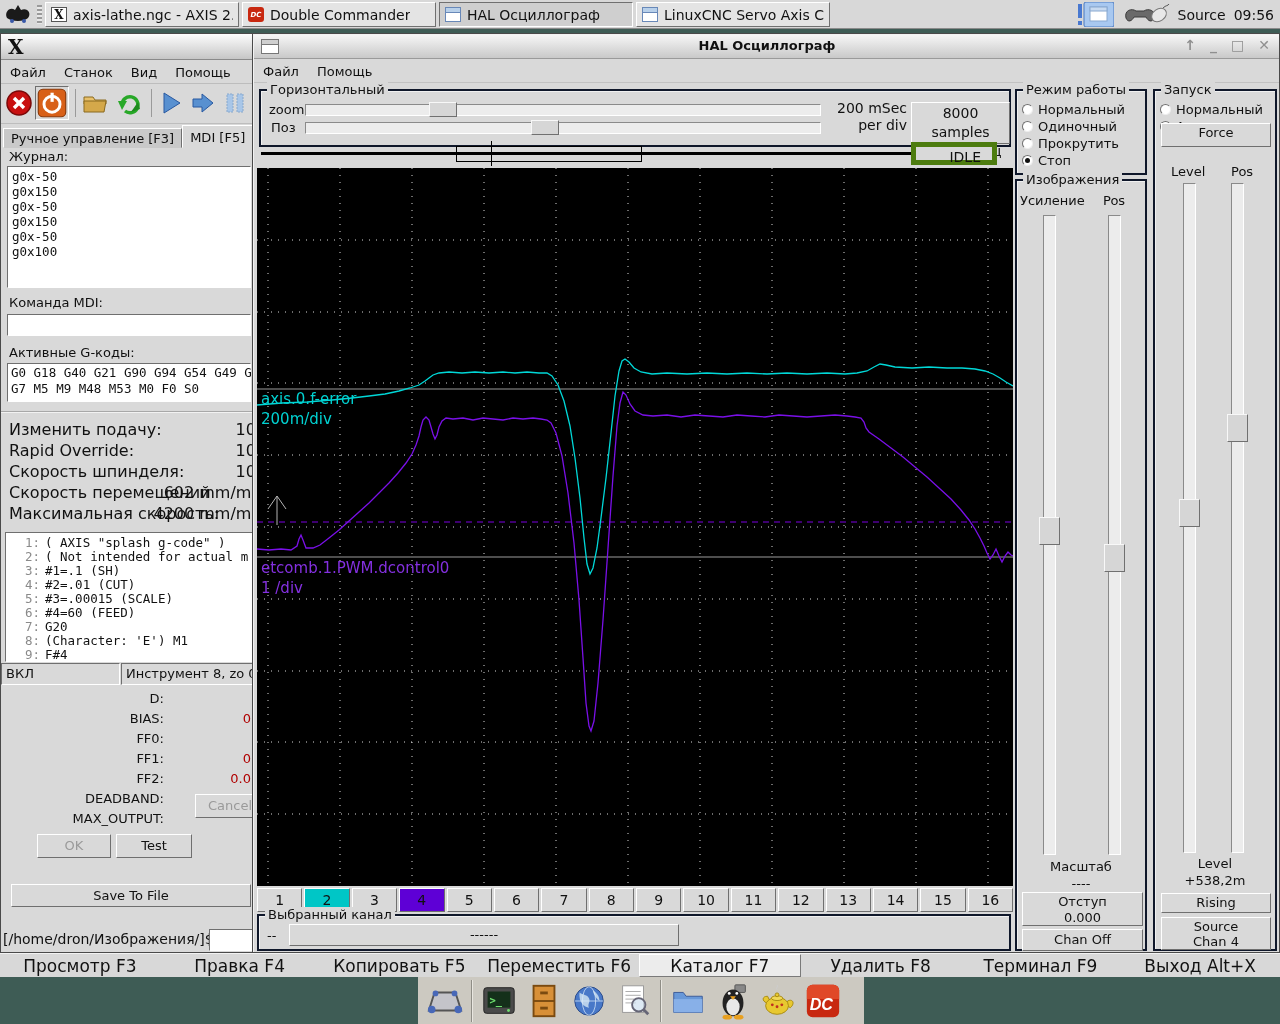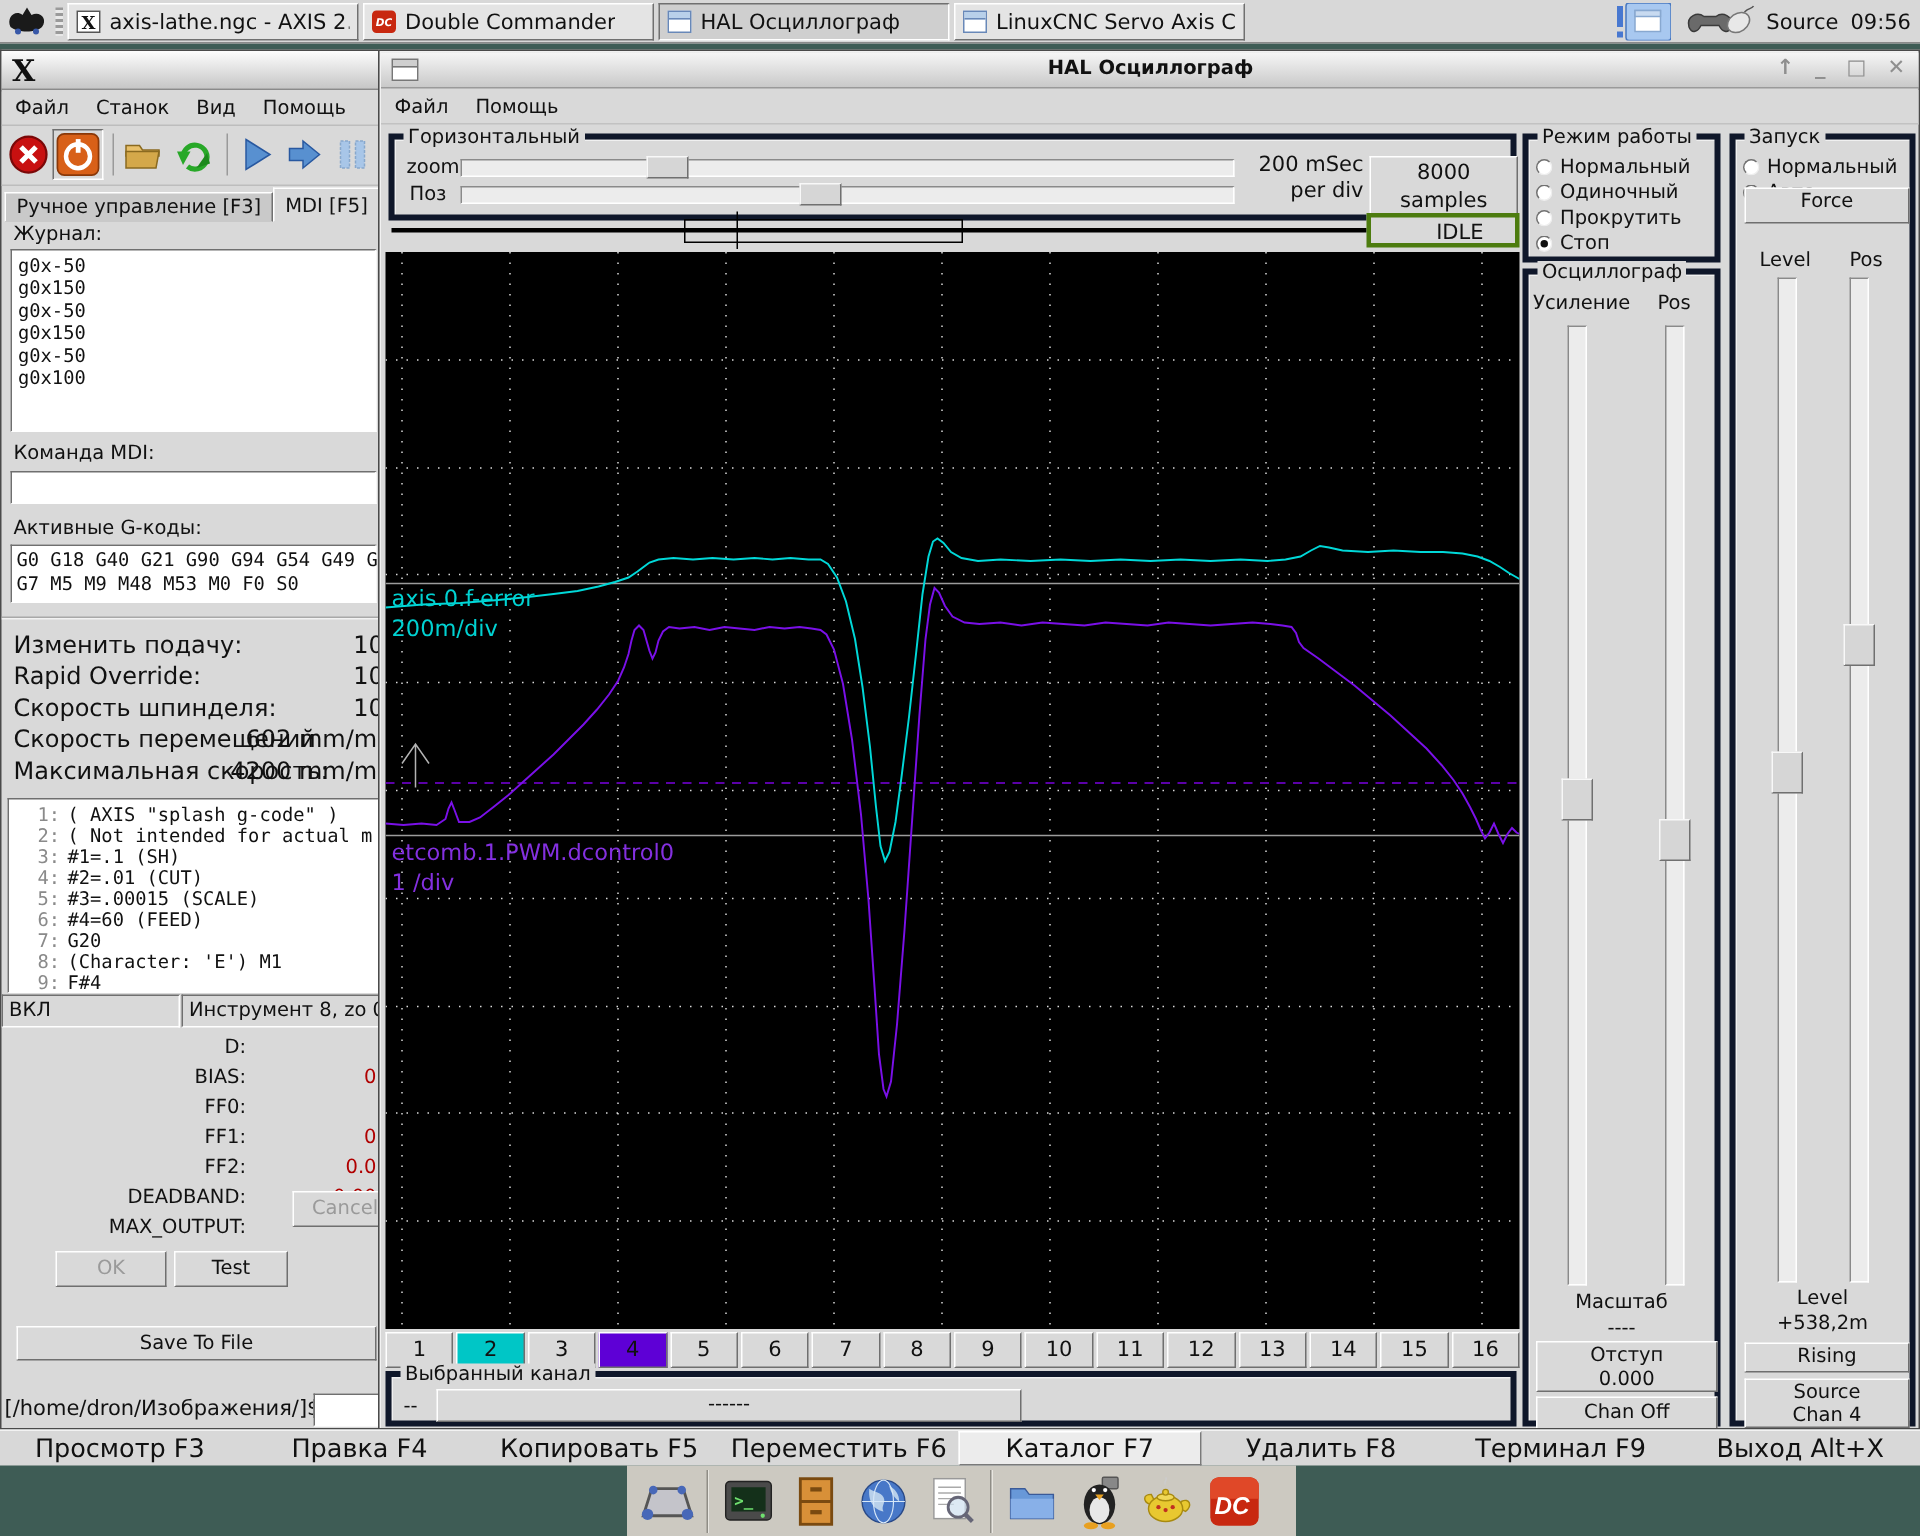--- a/index.html
+++ b/index.html
@@ -68,31 +68,31 @@
   #prompt-entry{position:absolute;left:208px;top:895px;width:60px;height:22px;}
 
   
   #halwin{position:absolute;left:252px;top:33px;width:1028px;height:920px;background:#d9d9d9;border:1px solid #4a4a4a;box-shadow:inset 1px 1px 0 #f2f2f2;z-index:2;overflow:hidden;}
   #hal-titlebar{position:absolute;left:1px;top:1px;width:1026px;height:24px;background:linear-gradient(#f6f6f6,#c9c9c9);border-bottom:1px solid #9a9a9a;}
   #hal-title{position:absolute;left:0;top:3px;width:100%;text-align:center;font-weight:bold;font-size:13px;}
   #hal-ticon{position:absolute;left:7px;top:4px;width:18px;height:15px;background:#fff;border:1px solid #777;}
   #hal-ticon::before{content:"";display:block;height:4px;background:#cfcfcf;border-bottom:1px solid #777;}
   #hal-controls{position:absolute;right:10px;top:2px;display:flex;gap:14px;color:#8f8f8f;font-weight:bold;font-size:14px;}
   #hal-menubar{position:absolute;left:1px;top:26px;width:1026px;height:23px;display:flex;align-items:center;background:#d9d9d9;border-bottom:1px solid #c2c2c2;}
-  .groupbox{position:absolute;border:4px solid #0f172a;box-shadow:1px 1px 0 #f0f0f0 inset;}
+  .groupbox{position:absolute;border:2px solid #0f172a;box-shadow:1px 1px 0 #f0f0f0 inset;}
   .legend{position:absolute;top:-9px;left:6px;background:#d9d9d9;padding:0 3px;font-size:13px;white-space:nowrap;}
   #h-group{left:6px;top:55px;width:752px;height:58px;}
   .htrough{position:absolute;height:12px;background:#ececec;border:1px solid;border-color:#8a8a8a #ffffff #ffffff #8a8a8a;}
   .hthumb{position:absolute;width:28px;height:15px;background:#d6d6d6;border:1px solid;border-color:#f8f8f8 #707070 #707070 #f8f8f8;}
   #rate-text{position:absolute;left:556px;top:9px;width:90px;text-align:right;font-size:14px;line-height:17px;}
   #samples-btn{position:absolute;left:650px;top:11px;width:99px;height:42px;font-size:14px;line-height:19px;padding-top:1px;}
   #rec-line{position:absolute;left:8px;top:118px;width:652px;height:3px;background:#000;}
   #rec-box{position:absolute;left:203px;top:112px;width:186px;height:16px;border:1px solid #000;}
   #rec-tick{position:absolute;left:238px;top:107px;width:1px;height:25px;background:#000;}
-  #idle-panel{position:absolute;left:658px;top:108px;width:102px;height:23px;border:3px solid #4d7c0f;background:#d9d9d9;text-align:right;padding:2px 21px 0 0;font-size:14px;}
+  #idle-panel{position:absolute;left:658px;top:108px;width:86px;height:23px;border:5px solid #4d7c0f;background:#d9d9d9;text-align:right;padding:2px 11px 0 0;font-size:14px;}
   #scope{position:absolute;left:4px;top:134px;width:756px;height:718px;background:#000;}
   #scope svg{position:absolute;left:0;top:0;}
   .scope-label{position:absolute;left:4px;font-size:15px;line-height:20px;white-space:nowrap;}
   #mode-group{left:762px;top:55px;width:132px;height:86px;}
   #vert-group{left:762px;top:145px;width:132px;height:772px;}
   #trig-group{left:900px;top:55px;width:124px;height:862px;}
   .radio-row{display:flex;align-items:center;height:17px;padding-left:5px;gap:5px;}
   .radio{width:11px;height:11px;border-radius:50%;background:#fff;border:1px solid;border-color:#707070 #eeeeee #eeeeee #707070;flex:none;}
   .radio.sel::after{content:"";display:block;width:5px;height:5px;margin:2px;border-radius:50%;background:#111;}
   .radio-lbl{font-size:13px;white-space:nowrap;}
@@ -385,21 +385,21 @@
             <span class="radio-lbl">Прокрутить</span>
           </div>
           <div class="radio-row">
             <span class="radio sel"></span>
             <span class="radio-lbl">Стоп</span>
           </div>
         </div>
     </div>
 
     <div id="vert-group" class="groupbox">
-      <div class="legend">Осциллограф</div>
+      <div class="legend">Изображения</div>
       <div class="small-label" style="left:3px;top:12px">Усиление</div>
       <div class="small-label" style="left:86px;top:12px">Pos</div>
       <div class="vtrough" style="left:26px;top:34px;height:640px"></div>
       <div class="vthumb" style="left:22px;top:336px"></div>
       <div class="vtrough" style="left:91px;top:34px;height:640px"></div>
       <div class="vthumb" style="left:87px;top:363px"></div>
       <div class="cap" style="top:678px">Масштаб</div>
       <div class="cap" style="top:695px">----</div>
       <div class="btn" style="position:absolute;left:5px;top:711px;width:121px;height:34px;line-height:16px;padding-top:1px">
         <div>Отступ</div>

